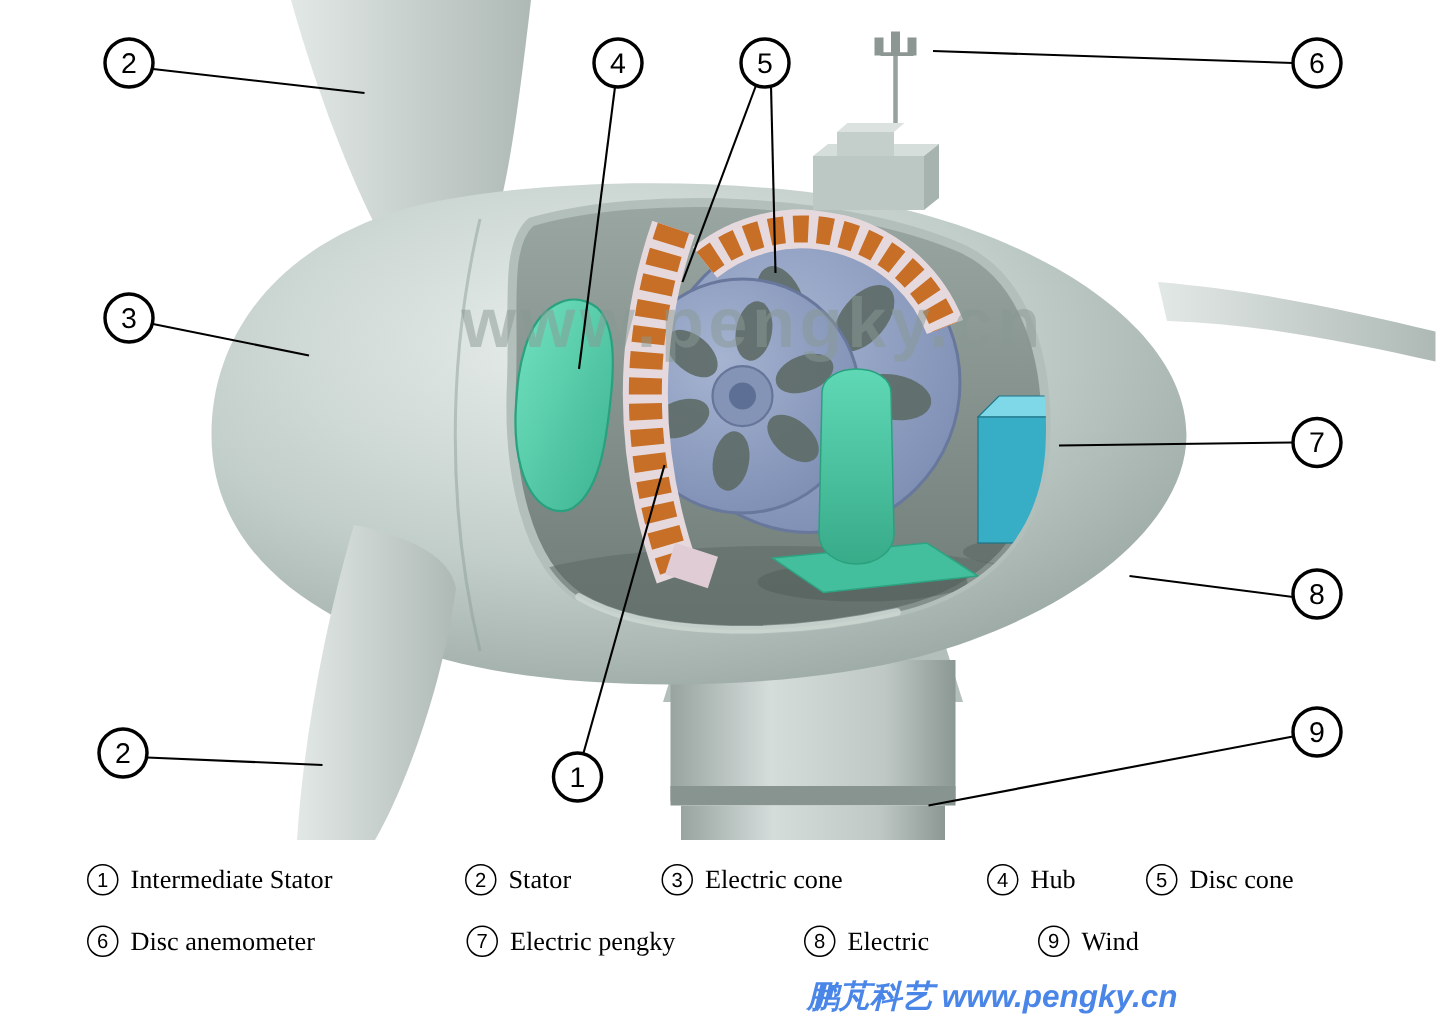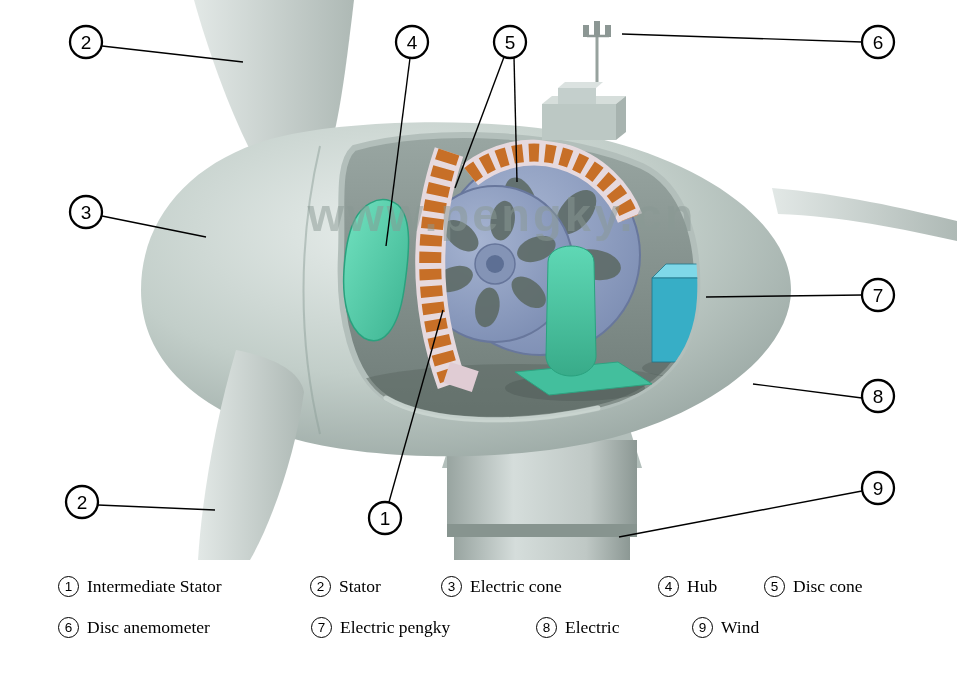--- a/index.html
+++ b/index.html
@@ -225,14 +225,15 @@
   <span class="legend-item" style="left:536px;">
     <span class="lnum">8</span>
     <span class="llabel">Electric</span>
   </span>
   <span class="legend-item" style="left:692px;">
     <span class="lnum">9</span>
     <span class="llabel">Wind</span>
   </span>
 </div>
 
+<div class="footer" style="color:#4a86e8;">鹏芃科艺 www.pengky.cn</div>
 
 </div>
 
 </body></html>

